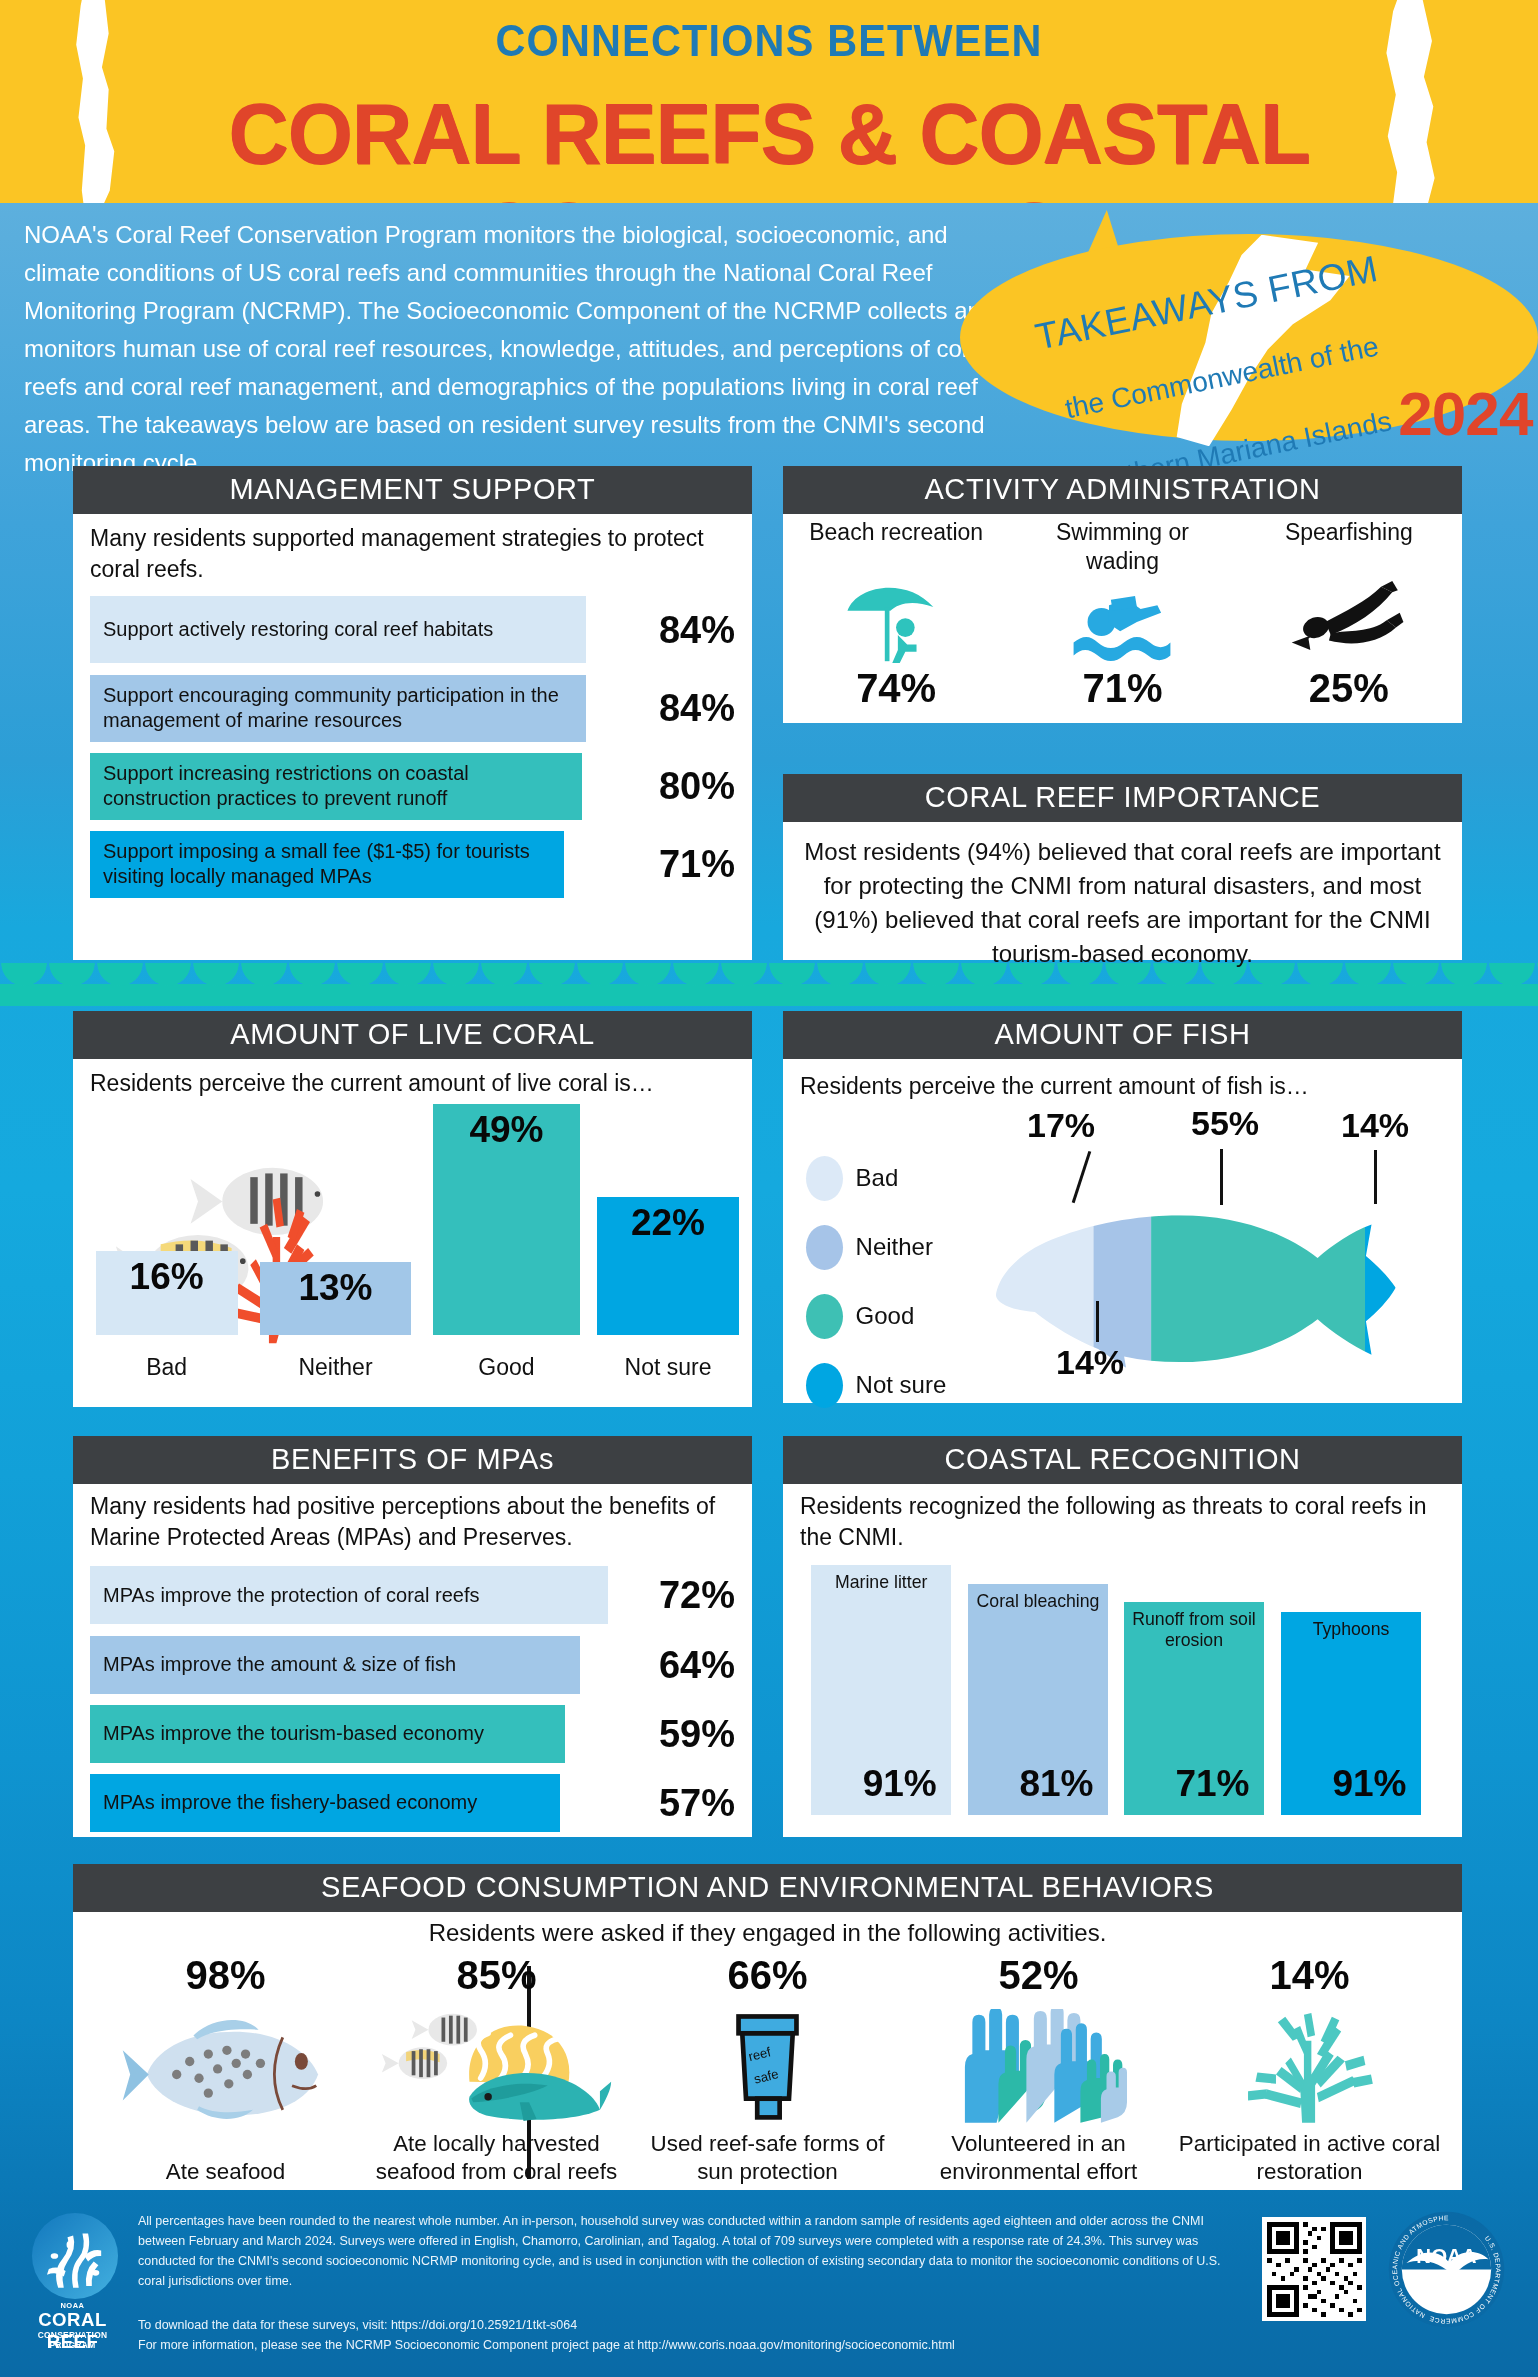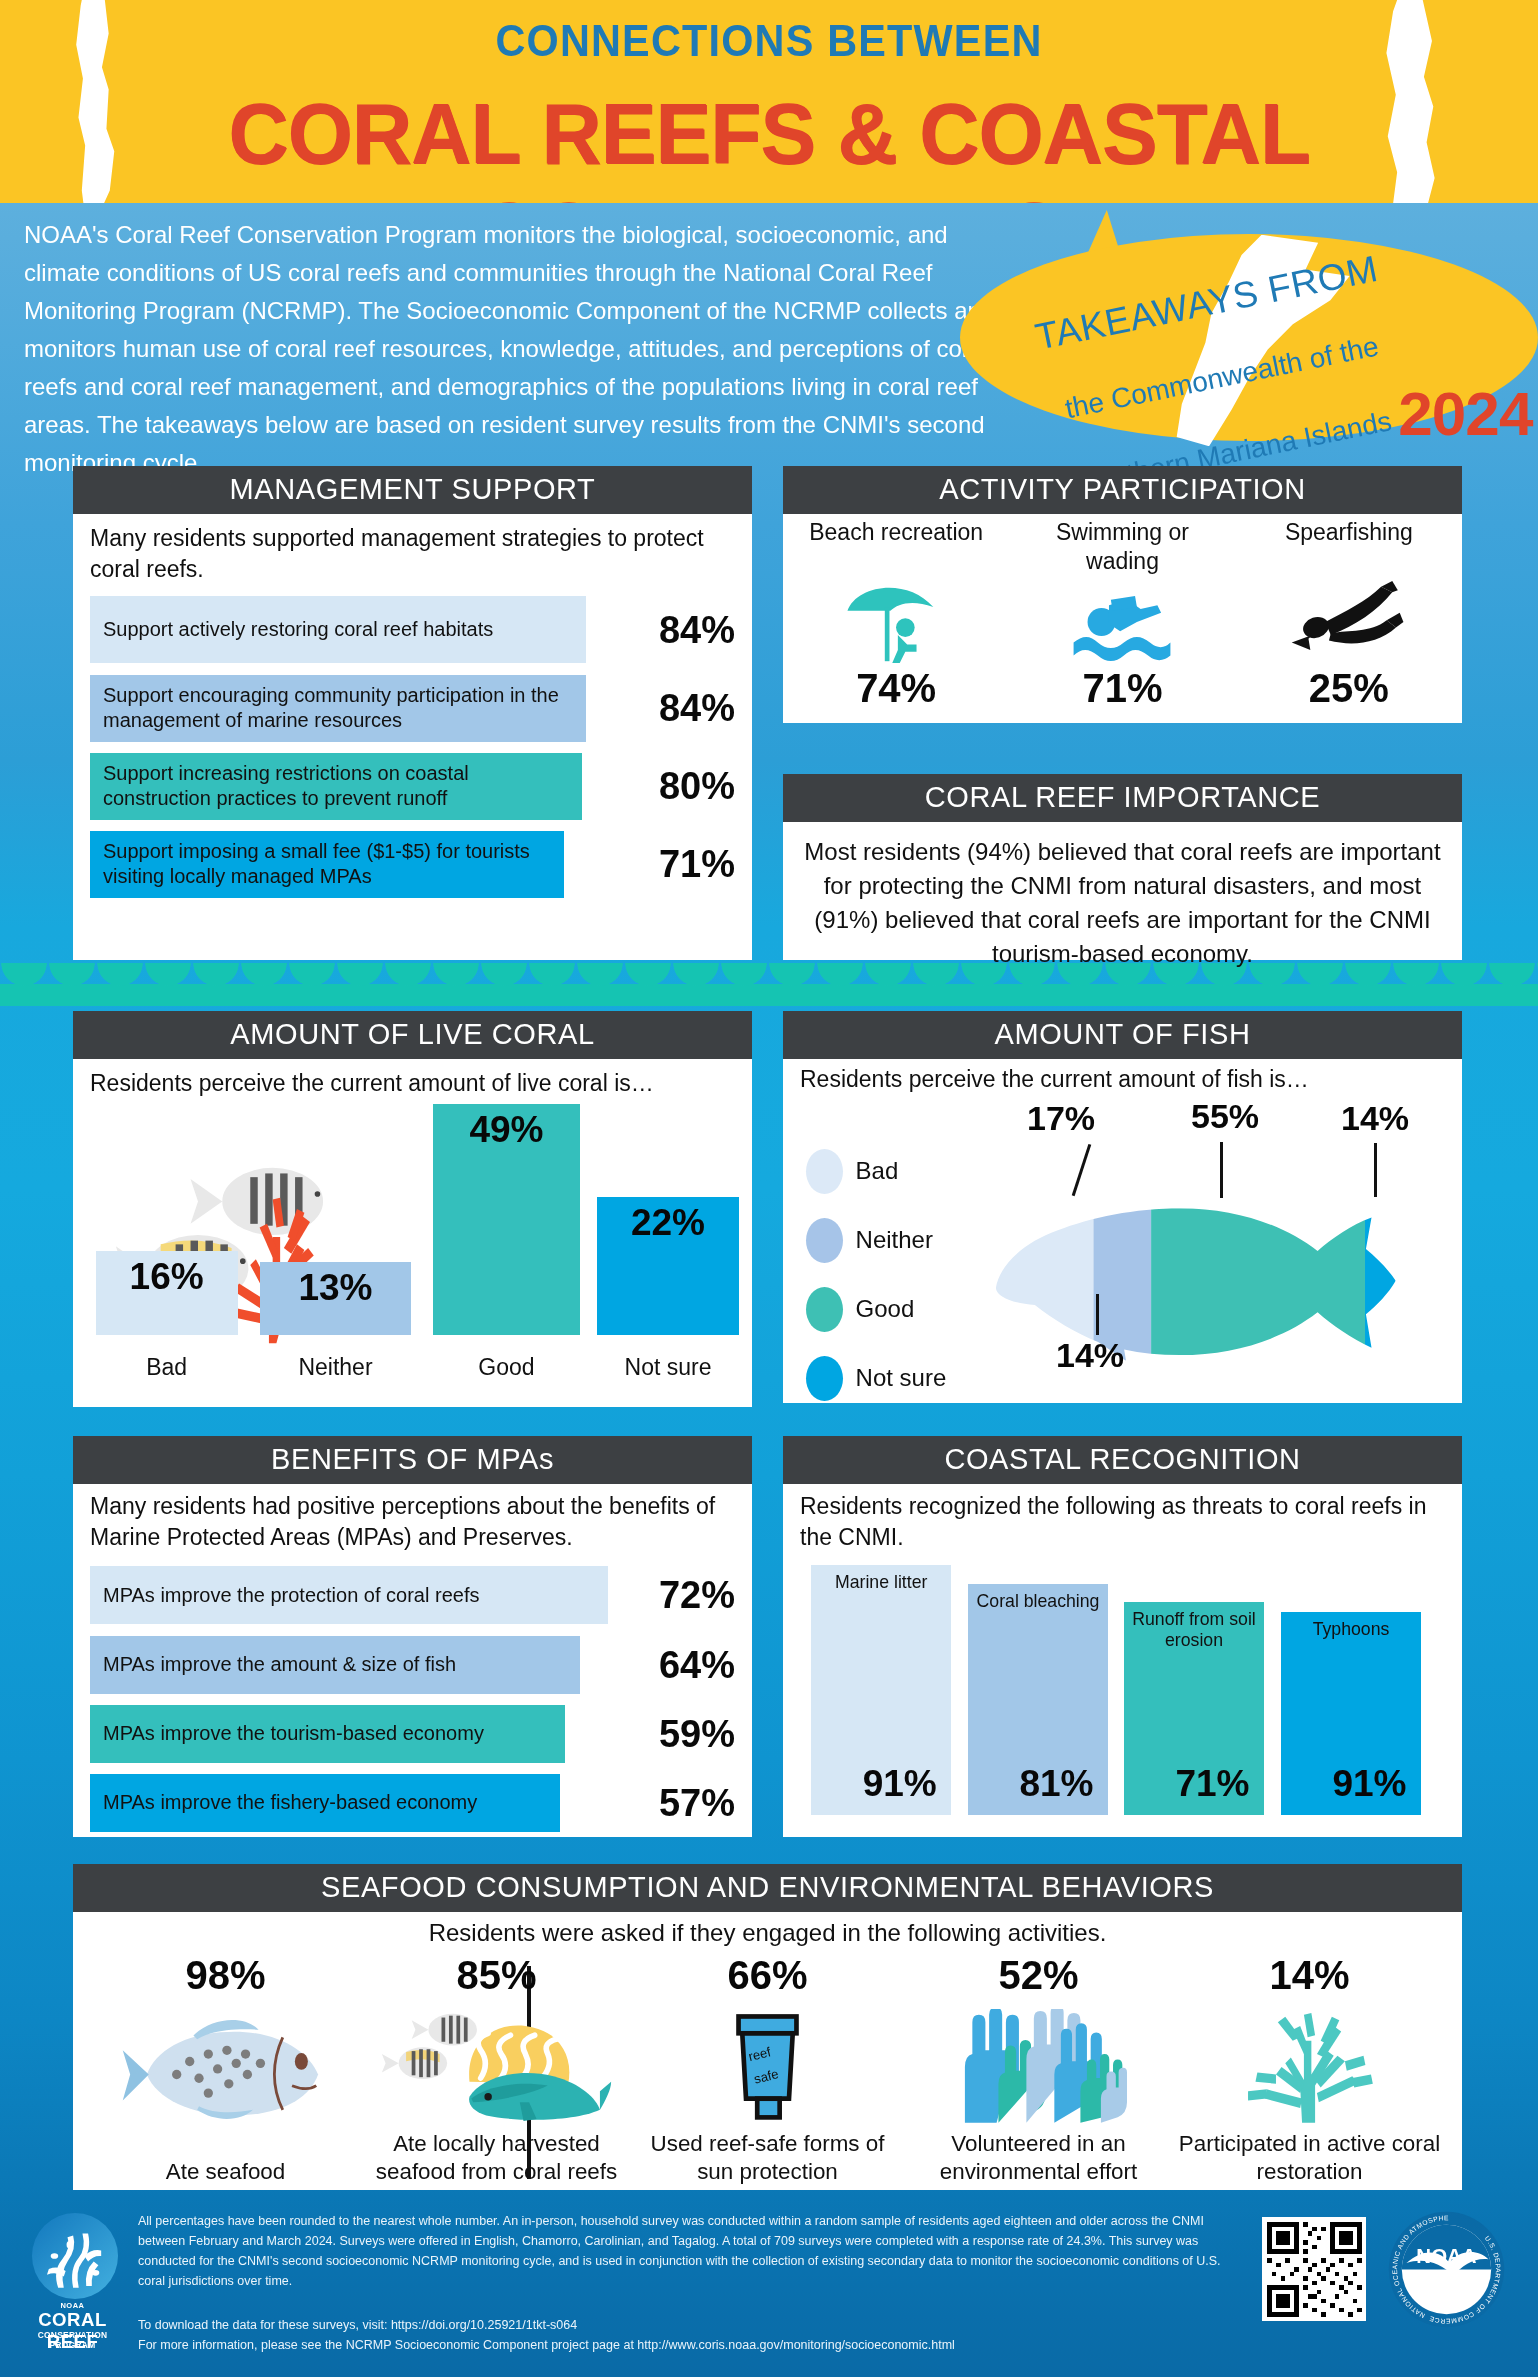--- a/index.html
+++ b/index.html
@@ -227,21 +227,21 @@
       <div class="barrow">
         <div class="bar" style="width:474px; background:#00a6e2;">
           <span>Support imposing a small fee ($1-$5) for tourists visiting locally managed MPAs</span>
         </div>
         <div class="barpct">71%</div>
       </div>
     </div>
   </div>
 
   <div class="panel" style="left:783px; top:466px; width:679px; height:257px;">
-    <div class="ph">ACTIVITY PARTICIPATION</div>
+    <div class="ph">ACTIVITY ADMINISTRATION</div>
     <div class="actgrid">
       <div class="actcol">
         <div class="actlab">Beach recreation</div>
         <div class="acticon">
           <svg width="112" height="86" viewBox="0 0 120 92">
             <path d="M8 34 C18 6 72 -2 100 30 C78 22 62 26 54 34 Z" fill="#2ec3bd"></path>
             <rect x="48" y="30" width="5" height="58" fill="#2ec3bd"></rect>
             <circle cx="70" cy="52" r="10" fill="#2ec3bd"></circle>
             <path d="M62 60 L62 76 L56 90 L64 90 L70 78 L82 78 L82 70 L72 70 Z" fill="#2ec3bd"></path>
           </svg>
@@ -342,21 +342,21 @@
         <div class="cbar" style="left:507px; width:142px; height:138px; background:#00a6e2;">
           <div class="v">22%</div>
         </div>
         <div class="clab" style="left:507px; width:142px;">Not sure</div>
       </div>
     </div>
   </div>
 
   <div class="panel" style="left:783px; top:1011px; width:679px; height:392px;">
     <div class="ph">AMOUNT OF FISH</div>
-    <div class="pbody" style="padding:5px 13px 0 17px;">
+    <div class="pbody" style="padding:12px 13px 0 17px;">
       <div class="lead">Residents perceive the current amount of fish is…</div>
       <div class="fishwrap">
         <div class="legend">
           <div class="legrow">
             <div class="legdot" style="background:#dce9f7;"></div>
             <div class="legtxt">Bad</div>
           </div>
           <div class="legrow">
             <div class="legdot" style="background:#a6c4e8;"></div>
             <div class="legtxt">Neither</div>

